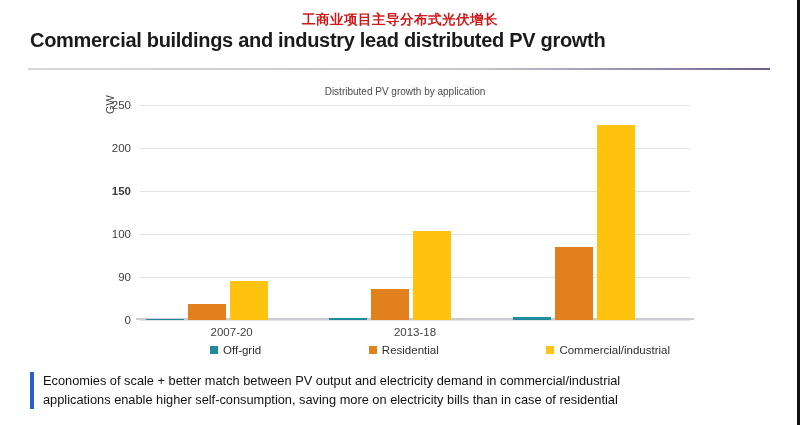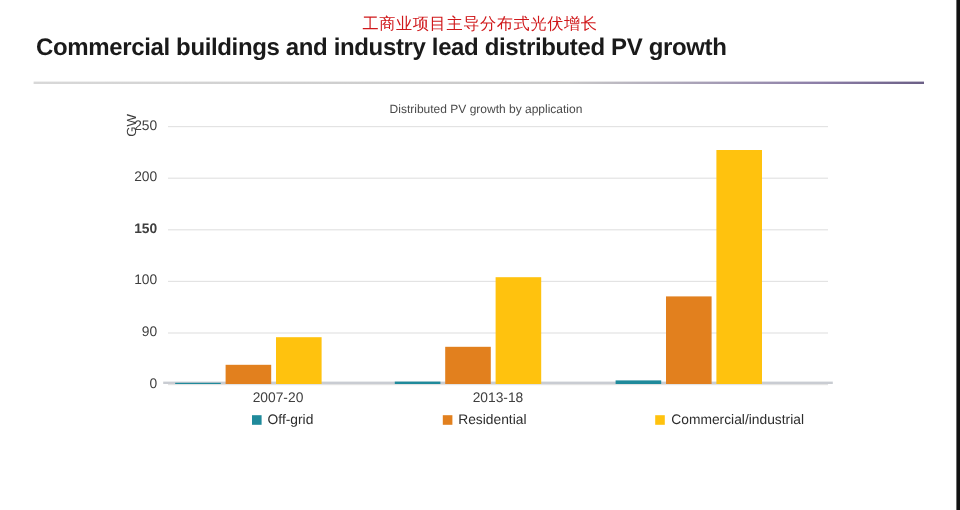--- a/index.html
+++ b/index.html
@@ -24,21 +24,21 @@
 
   
   #cn-title {
     position: absolute;
     top: 11px;
     left: 0;
     width: 800px;
     text-align: center;
     font-family: "DejaVu Sans", sans-serif;
     font-size: 13.5px;
-    font-weight: 400;
+    font-weight: 700;
     color: #d0181b;
     letter-spacing: 0.5px;
     white-space: nowrap;
   }
   #main-title {
     position: absolute;
     top: 29px;
     left: 30px;
     width: 745px;
     font-size: 20px;
@@ -252,15 +252,19 @@
         <span>Residential</span>
       </div>
       <div class="legend-item">
         <span class="legend-swatch" style="background: rgb(255, 194, 14);"></span>
         <span>Commercial/industrial</span>
       </div>
     </div>
 
   <div id="note">
     <div id="note-accent"></div>
+    <div id="note-text">
+      <span>Economies of scale + better match between PV output and electricity demand in commercial/industrial</span>
+      <span>applications enable higher self-consumption, saving more on electricity bills than in case of residential</span>
+    </div>
   </div>
 
 </div>
 
 </body></html>

